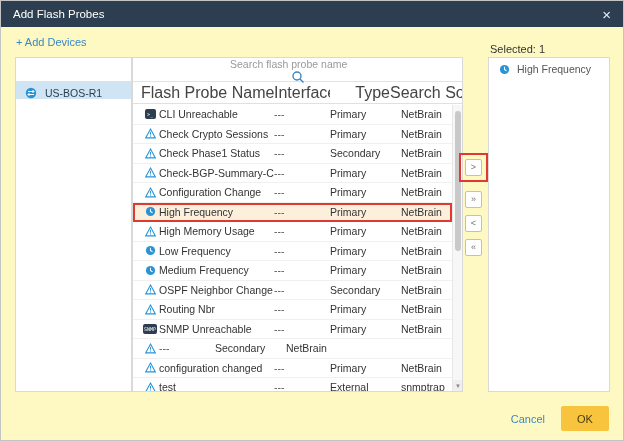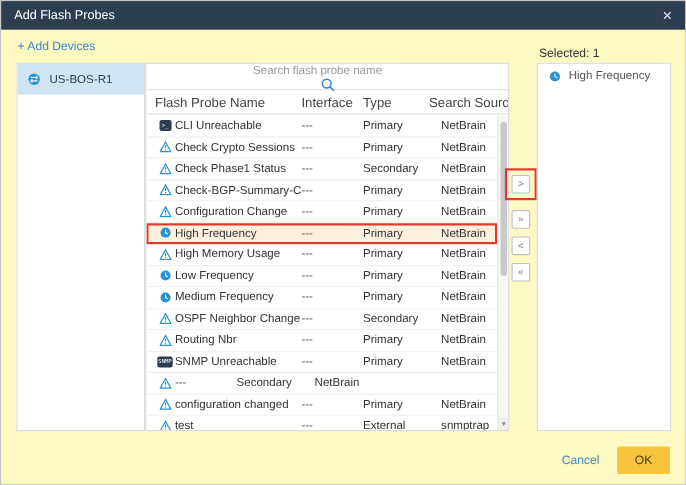--- a/index.html
+++ b/index.html
@@ -9,31 +9,31 @@
   
   .titlebar { position:absolute; top:0; left:0; right:0; height:26px; background:#2c3e50; color:#ffffff;
               display:flex; align-items:center; padding:0 12px; font-size:11.5px; }
   .titlebar .close { margin-left:auto; font-size:15px; line-height:1; cursor:pointer; color:#e8edf2; }
 
   .add-devices { position:absolute; left:15px; top:35px; font-size:11px; color:#3b87c4; cursor:pointer; text-decoration:none; }
   .selected-label { position:absolute; left:489px; top:42px; font-size:11px; color:#333333; }
 
   
   .device-panel { position:absolute; left:14px; top:56px; width:117px; height:335px; border:1px solid #d9d9d9; background:#fff; overflow:hidden; }
-  .device-item { display:flex; align-items:center; gap:5px; height:28px; padding:0 6px; font-size:10.5px; color:#2b3e50; cursor:pointer; }
+  .device-item { display:flex; align-items:flex-end; gap:5px; height:18px; padding:0 6px; font-size:10.5px; color:#2b3e50; cursor:pointer;margin-top:23px; }
   .device-item.sel { background:#cfe5f3; }
 
   
   .probe-panel { position:absolute; left:131px; top:56px; width:331px; height:335px; border:1px solid #d9d9d9; background:#fff; overflow:hidden; }
   .search-row { position:relative; height:24px; border-bottom:1px solid #e3e3e3; display:flex; align-items:center; padding:0 8px;flex-direction:column; }
   .search-row input { border:none; outline:none; flex:1; font-size:10.5px; color:#333; font-family:"Liberation Sans",sans-serif; }
   .search-row input::placeholder { color:#9a9a9a; }
   .search-icon { width:14px; height:14px; flex:0 0 14px; cursor:pointer; }
 
-  .thead { display:flex; align-items:center; height:22px; border-bottom:1px solid #e0e0e0; padding-left:8px; font-size:12px; color:#444; }
+  .thead { display:flex; align-items:center; height:22px; border-bottom:1px solid #e0e0e0; padding-left:8px; font-size:16px; color:#444;text-align:right; }
   .h-name { width:133px; } .h-if { width:56px; } .h-type { width:60px; } .h-alert { flex:1; }
 
   .tbody { position:absolute; top:47px; bottom:0; left:0; right:10px; overflow:hidden; }
   .trow { display:flex; align-items:center; height:19.5px; padding-left:8px; font-size:10.5px; color:#333;
           border-bottom:1px solid #f0f0f0; cursor:pointer; }
   .trow.sel { background:#fcf0dd; }
   .trow.annotated { outline:2px solid #e0392f; outline-offset:-2px; }
   .cell { white-space:nowrap; overflow:hidden; }
   .c-name { width:115px; } .c-if { width:56px; color:#555; } .c-type { width:60px; } .c-alert { flex:1;margin-left:11px; }
 

